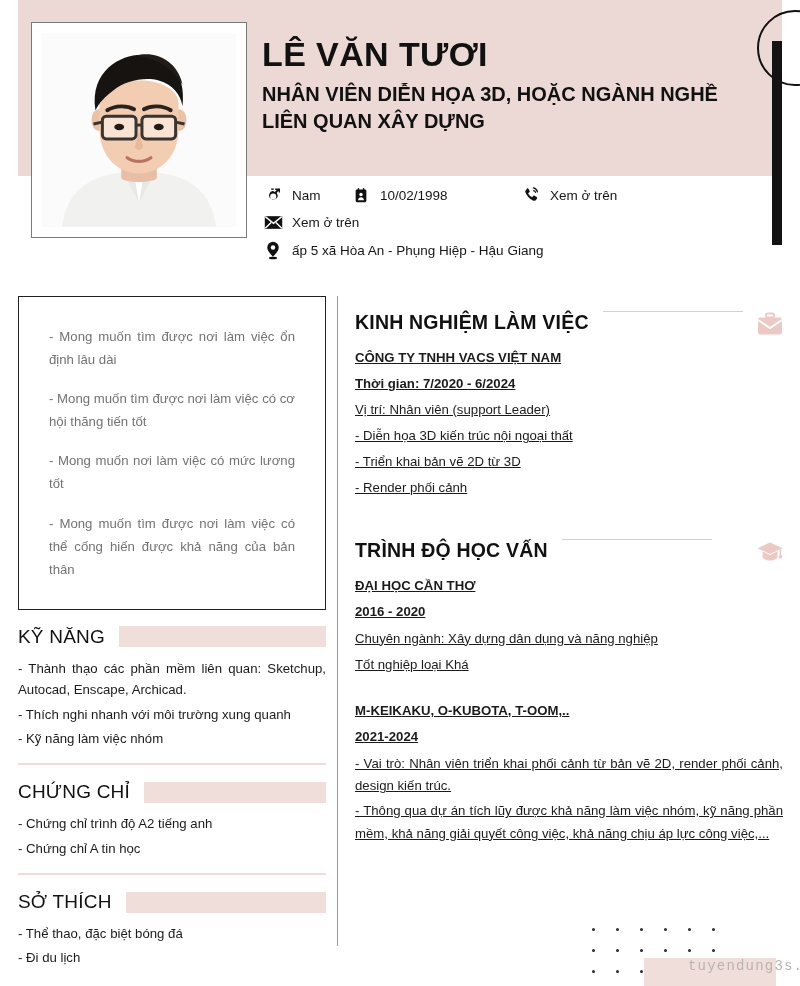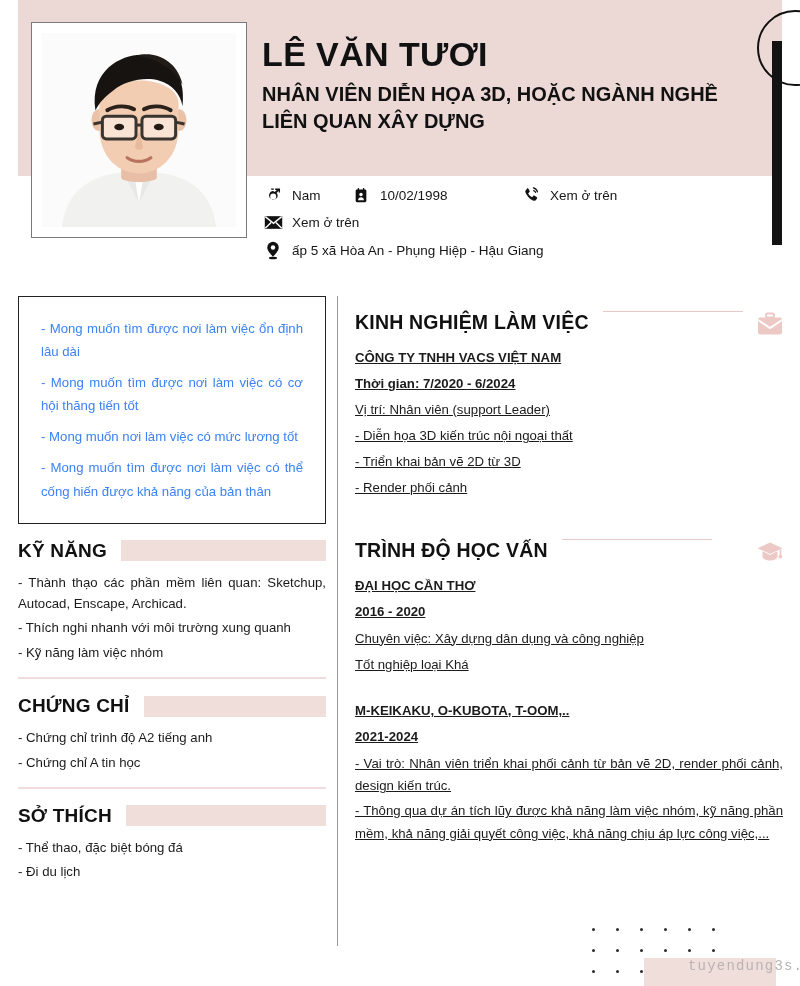--- a/index.html
+++ b/index.html
@@ -141,42 +141,42 @@
     width: 428px;
   }
 
   
   .objective-box {
     border: 1px solid #222222;
     padding: 12px 14px 12px 14px;
     box-sizing: border-box;
   }
   .objective-box p {
-    margin: 8px;
+    margin: 16px;
     font-size: 13.2px;
     line-height: 1.75;
     text-align: justify;
-    color: #3b82f6;
+    color: #737373;
   }
 
   
   .l-section { margin-top: 16px; }
   .l-sep {
     height: 2px;
     background: #f0dddb;
     margin: 14px 0 0 0;
   }
   .l-head {
     display: flex;
     align-items: center;
     margin: 14px 0 10px 0;
   }
   .l-head h2 {
     font-size: 19px;
-    font-weight: bold;
+    font-weight: normal;
     margin: 0;
     color: #111111;
     letter-spacing: 0.2px;
     white-space: nowrap;
   }
   .l-head .bar {
     flex: 1;
     height: 21px;
     background: #efdeda;
     margin-left: 14px;
@@ -468,21 +468,21 @@
             <path d="M13 1.5 L25.5 7.2 L13 12.9 L0.5 7.2 Z"></path>
             <path d="M5.5 10.2 v5.2 c0 2.4 3.6 4 7.5 4 s7.5-1.6 7.5-4 v-5.2 L13 14 Z"></path>
             <path d="M23.4 8.4 v6" stroke="#ecc9c4" stroke-width="1.6" fill="none"></path>
             <circle cx="23.4" cy="15.6" r="1.9"></circle>
           </svg>
         </span>
       </div>
       <div class="r-body">
         <p class="b">ĐẠI HỌC CẦN THƠ</p>
         <p class="b">2016 - 2020</p>
-        <p>Chuyên việc: Xây dựng dân dụng và công nghiệp</p>
+        <p>Chuyên ngành: Xây dựng dân dụng và năng nghiệp</p>
         <p>Tốt nghiệp loại Khá</p>
       </div>
     </div>
 
     <div class="r-gap"></div>
 
     <div class="r-section">
       <div class="r-body">
         <p class="b">M-KEIKAKU, O-KUBOTA, T-OOM,..</p>
         <p class="b">2021-2024</p>

